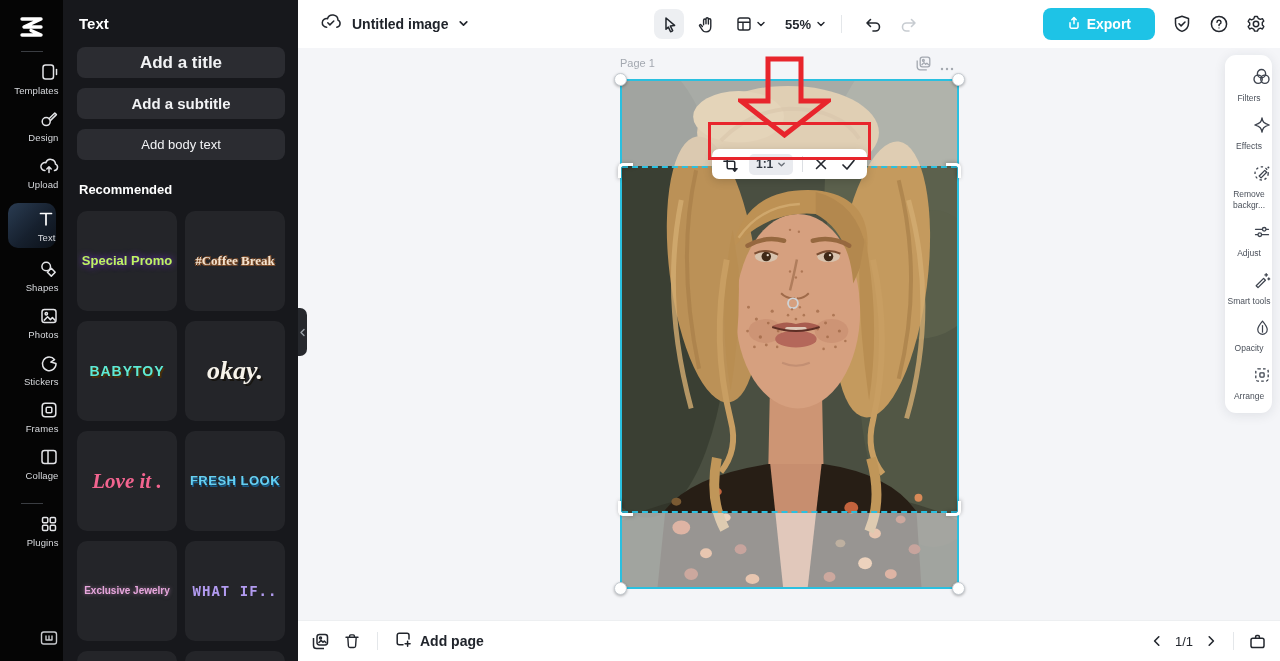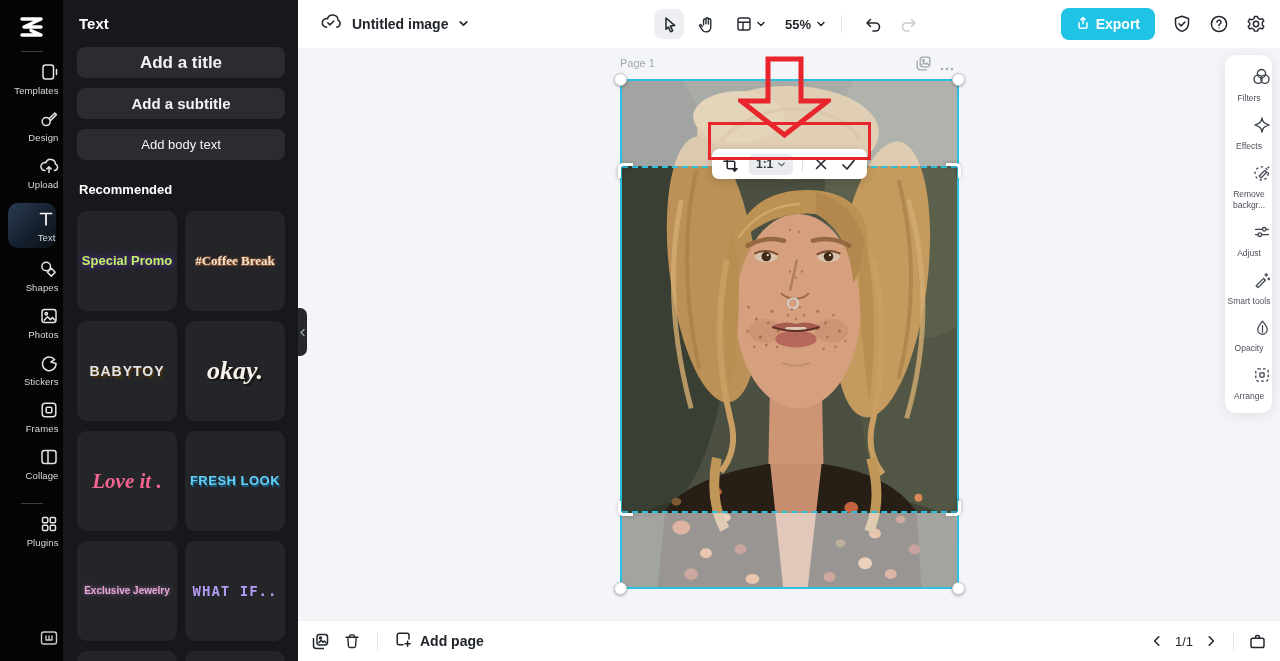--- a/index.html
+++ b/index.html
@@ -57,21 +57,21 @@
     align-items:center; gap:7px; }
   .tool-btn { width:30px; height:30px; display:flex; align-items:center; justify-content:center;
     border-radius:8px; cursor:pointer; color:#23272e; }
   .tool-btn.active { background:#edeff2; }
   .zoom-group { display:flex; align-items:center; gap:5px; cursor:pointer; margin-left:6px;
     font-size:13px; font-weight:700; color:#23272e; }
   .vdiv { width:1px; height:18px; background:#e4e7ea; margin:0 8px; }
   .disabled { color:#c7ccd1; }
   .right-group { margin-left:auto; display:flex; align-items:center; gap:17px; }
   .export-btn { display:flex; align-items:center; gap:6px; background:#1ec3e6; border:none;
-    border-radius:8px; padding:0 15px; height:32px; color:#fff; font-size:14px; font-weight:700; cursor:pointer; }
+    border-radius:8px; padding:0 24px; height:32px; color:#fff; font-size:14px; font-weight:700; cursor:pointer; }
   .icon-btn { display:flex; align-items:center; justify-content:center; cursor:pointer; color:#23272e; }
 
   
   .canvas { flex:1; position:relative; background:#f4f5f8; overflow:hidden; }
   .page-label { position:absolute; left:322px; top:9px; font-size:11px; color:#a3a8b0; }
   .page-actions { position:absolute; left:618px; top:8px; width:44px; display:flex; gap:9px;
     align-items:center; color:#a3a8b0; }
   .collapse-handle { position:absolute; left:-1px; top:260px; width:10px; height:48px;
     background:#26282d; border-radius:0 7px 7px 0; display:flex; align-items:center;
     justify-content:center; color:#9aa0a7; cursor:pointer; z-index:9; }
@@ -247,21 +247,21 @@
     <button class="add-btn b3">Add body text</button>
     <div class="section-title">Recommended</div>
     <div class="tile-grid">
       <div class="tile">
           <span class="tl t0" style="color: #bef264;">Special Promo</span>
         </div>
       <div class="tile">
           <span class="tl t1" style="color: rgb(243, 226, 206);">#Coffee Break</span>
         </div>
       <div class="tile">
-          <span class="tl t2" style="color: #e5e5e5;">BABYTOY</span>
+          <span class="tl t2" style="color: #5eead4;">BABYTOY</span>
         </div>
       <div class="tile">
           <span class="tl t3" style="color: rgb(247, 243, 234);">okay.</span>
         </div>
       <div class="tile">
           <span class="tl t4" style="color: rgb(242, 100, 143);">Love it .</span>
         </div>
       <div class="tile">
           <span class="tl t5" style="color: rgb(102, 208, 242);">FRESH LOOK</span>
         </div>

